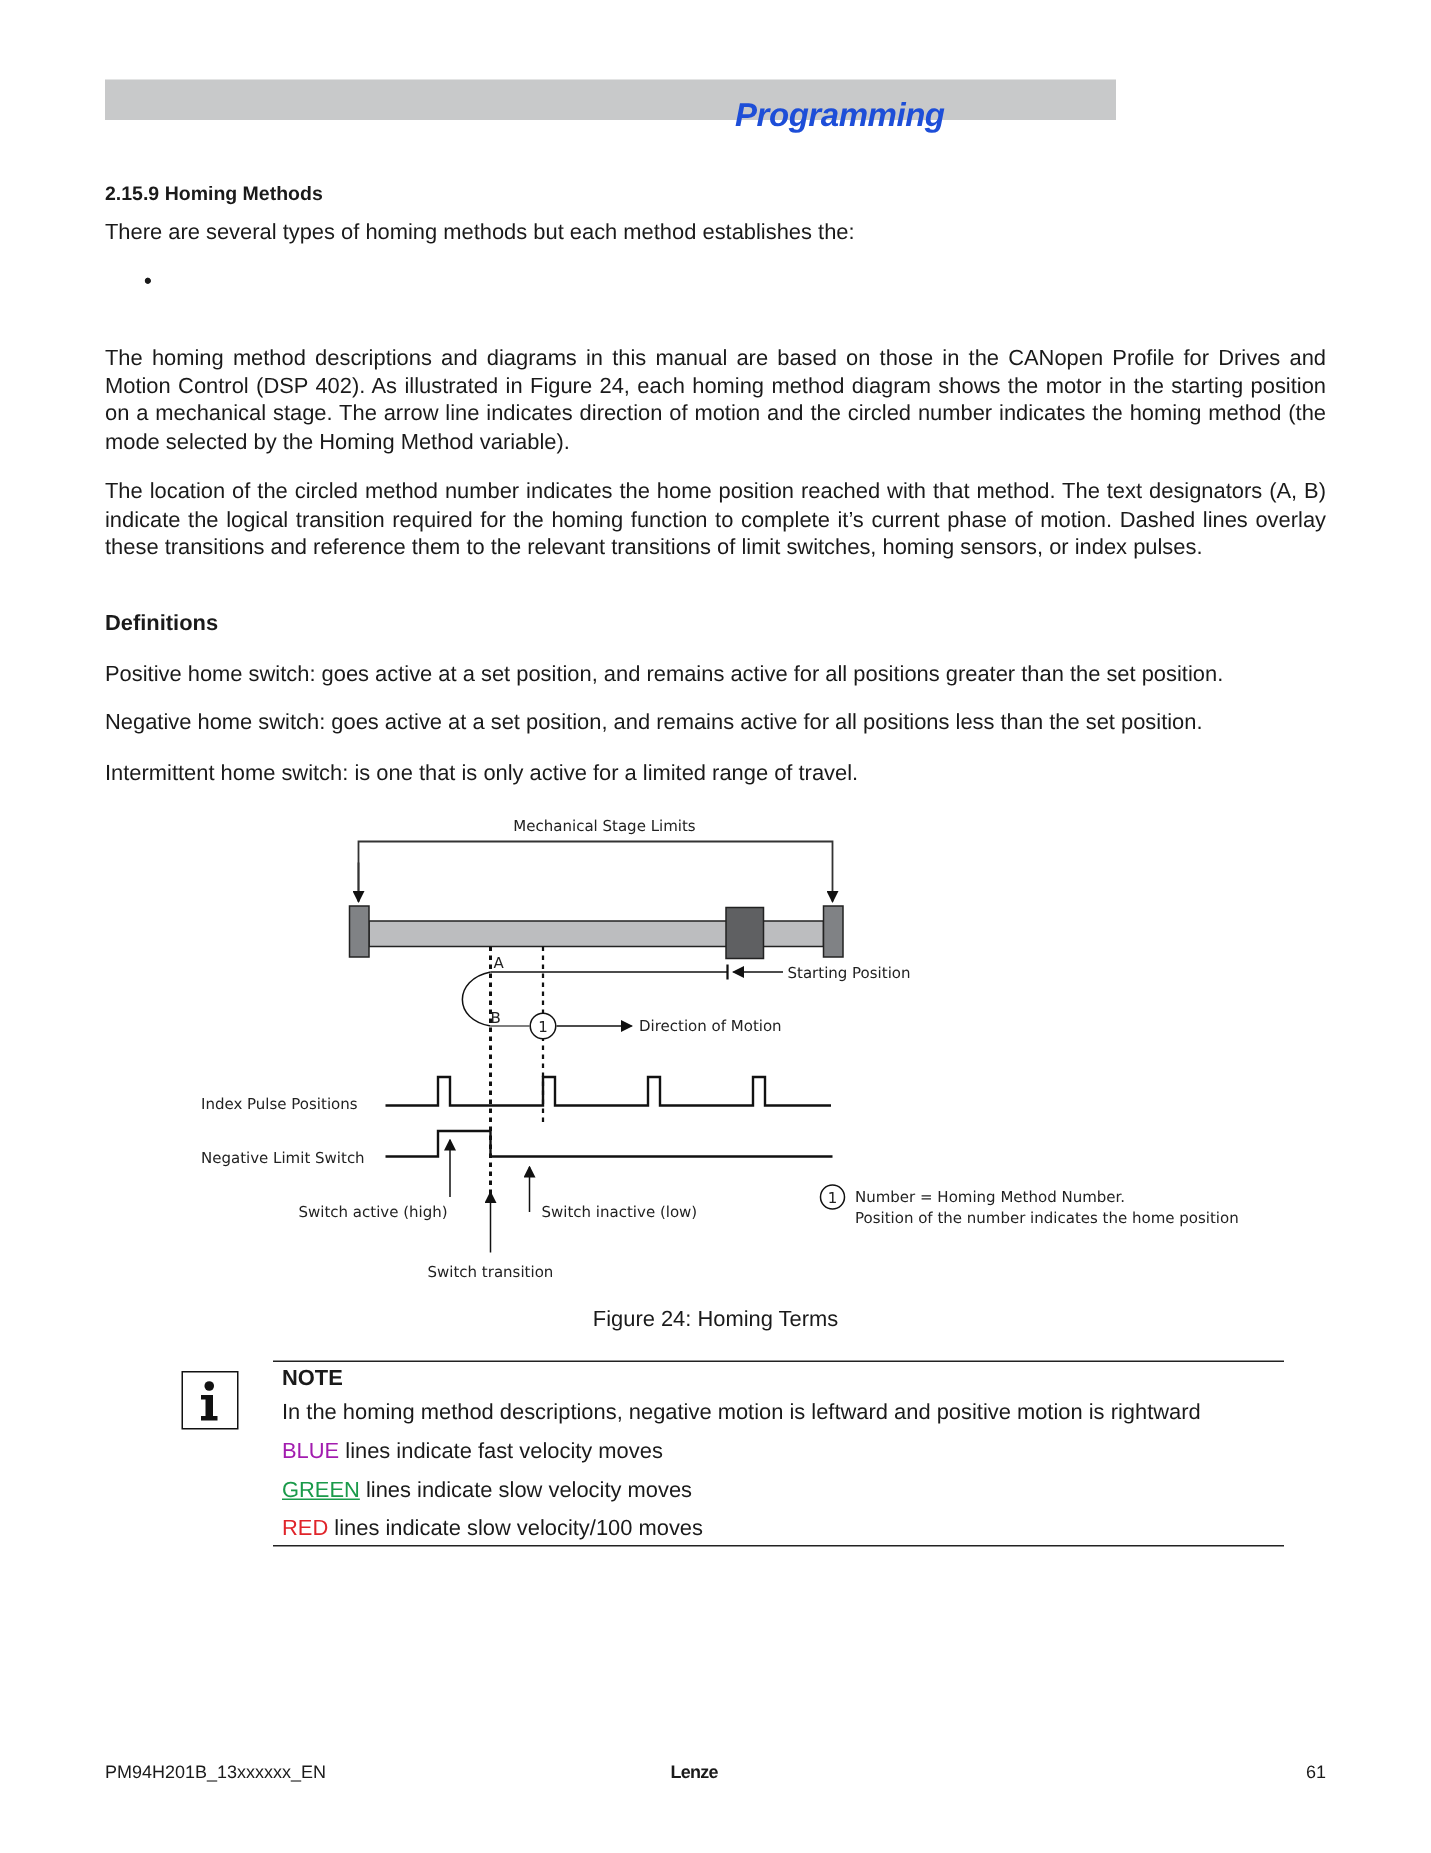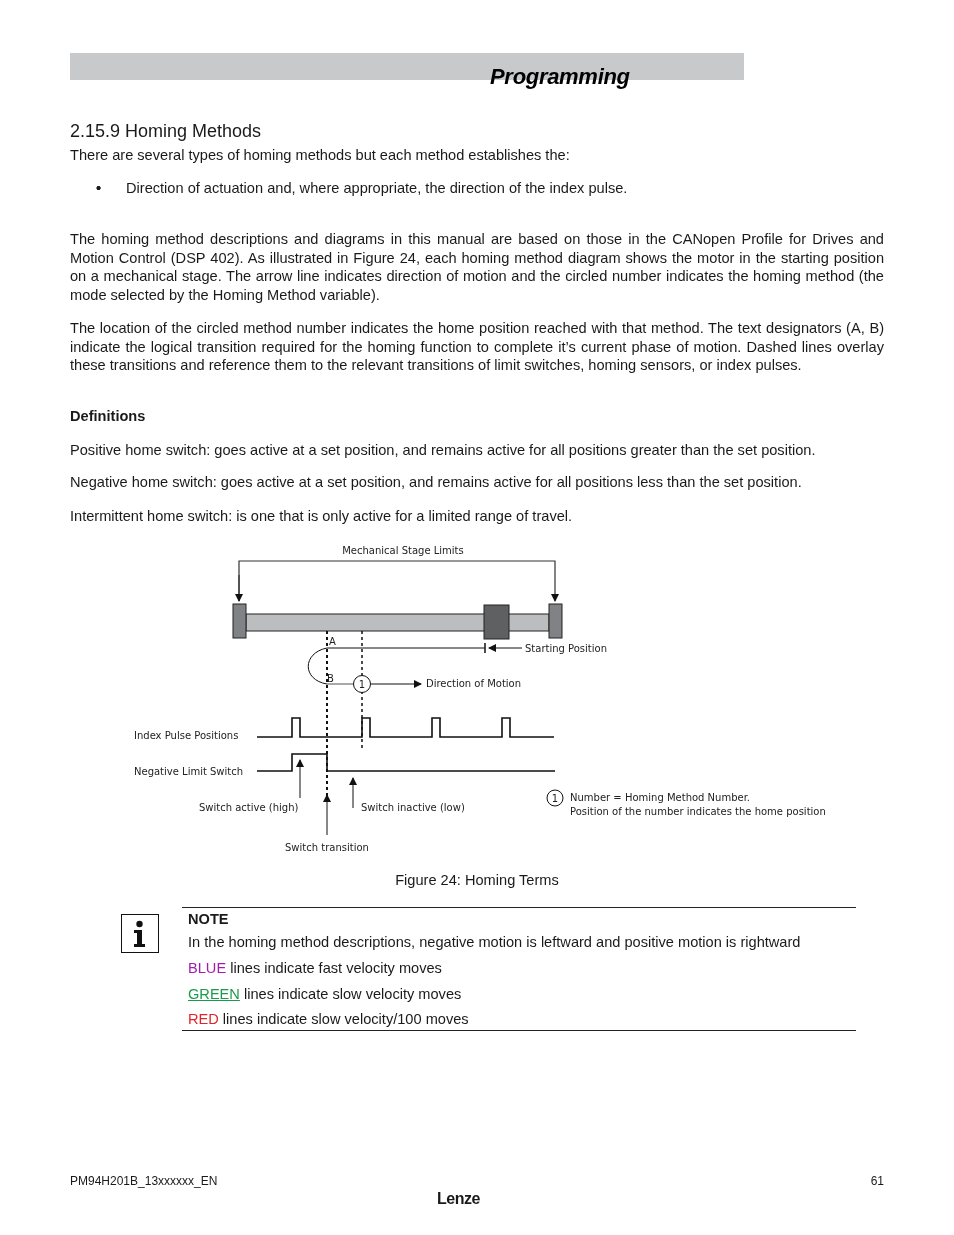--- a/index.html
+++ b/index.html
@@ -1,51 +1,51 @@
 <!DOCTYPE html>
 <html><head>
 <meta charset="utf-8">
 <style>
   html, body { margin: 0; padding: 0; background: #ffffff; }
   body { width: 954px; height: 1235px; position: relative; overflow: hidden;
          font-family: "Liberation Sans", sans-serif; color: #1a1a1a; }
   .header-bar { position: absolute; left: 70px; top: 53px; width: 674px; height: 27px; background: #c8c9ca; }
-  .header-title { position: absolute; left: 490px; top: 64px; font-size: 22px; font-weight: bold; font-style: italic; color: #000000; letter-spacing: -0.3px; }
-  .section-heading { position: absolute; left: 70px; top: 121px; font-size: 18px; font-weight: normal; }
+  .header-title { position: absolute; left: 490px; top: 64px; font-size: 22px; font-weight: bold; font-style: italic; color: #1d4ed8; letter-spacing: -0.3px; }
+  .section-heading { position: absolute; left: 70px; top: 121px; font-size: 13px; font-weight: bold; }
   .para { position: absolute; left: 70px; width: 814px; font-size: 14.6px; line-height: 18.7px; text-align: justify; }
   .bullets { position: absolute; left: 70px; top: 179px; width: 814px; margin: 0; padding: 0; list-style: none; font-size: 14.6px; line-height: 18px; }
   .bullets li { position: relative; padding-left: 56px; }
   .bullets li .dot { position: absolute; left: 26px; top: 0; }
   .subheading { position: absolute; left: 70px; top: 408px; font-size: 14.6px; font-weight: bold; }
   .diagram { position: absolute; left: 0; top: 0; }
   .diagram text { font-family: "DejaVu Sans", sans-serif; font-size: 10px; fill: #222; }
   .fig-caption { position: absolute; left: 0; width: 954px; top: 872px; text-align: center; font-size: 14.6px; }
   .note-icon { position: absolute; left: 121px; top: 914px; width: 38px; height: 39px; border: 1.5px solid #111; box-sizing: border-box; }
   .note-box { position: absolute; left: 182px; top: 907px; width: 674px; height: 124px; border-top: 1.2px solid #222; border-bottom: 1.2px solid #222; box-sizing: border-box; }
   .note-title { position: absolute; left: 188px; top: 911px; font-size: 14.6px; font-weight: bold; }
   .note-line { position: absolute; left: 188px; font-size: 14.6px; }
   .c-blue { color: #a21caf; }
   .c-green { color: #1a9a4a; text-decoration: underline; }
   .c-red { color: #e0242a; }
   .footer-left { position: absolute; left: 70px; top: 1174px; font-size: 12px; }
-  .footer-center { position: absolute; left: 437px; top: 1174px; font-size: 16px; font-weight: bold; letter-spacing: -0.5px; margin-top: 16px; }
+  .footer-center { position: absolute; left: 447px; top: 1174px; font-size: 12px; font-weight: bold; letter-spacing: -0.5px; }
   .footer-right { position: absolute; right: 70px; top: 1174px; font-size: 12px; }
 </style>
 </head>
 <body>
 
 <div class="header-bar"></div>
 <div class="header-title">Programming</div>
 
 <div class="section-heading">2.15.9  Homing Methods</div>
 <div class="para" style="top:146px;">There are several types of homing methods but each method establishes the:</div>
 
 <ul class="bullets">
   <li><span class="dot">•</span></li>
-  <li><span class="dot">•</span><span>Direction of actuation and, where appropriate, the direction of the index pulse.</span></li>
+  <li><span class="dot">•</span></li>
 </ul>
 
 <div class="para" style="top:230px;">The homing method descriptions and diagrams in this manual are based on those in the CANopen Profile for Drives and Motion Control (DSP 402). As illustrated in Figure 24, each homing method diagram shows the motor in the starting position on a mechanical stage. The arrow line indicates direction of motion and the circled number indicates the homing method (the mode selected by the Homing Method variable).</div>
 <div class="para" style="top:319px;">The location of the circled method number indicates the home position reached with that method. The text designators (A, B) indicate the logical transition required for the homing function to complete it’s current phase of motion. Dashed lines overlay these transitions and reference them to the relevant transitions of limit switches, homing sensors, or index pulses.</div>
 
 <div class="subheading">Definitions</div>
 <div class="para" style="top:441px;">Positive home switch: goes active at a set position, and remains active for all positions greater than the set position.</div>
 <div class="para" style="top:473px;">Negative home switch: goes active at a set position, and remains active for all positions less than the set position.</div>
 <div class="para" style="top:507px;">Intermittent home switch: is one that is only active for a limited range of travel.</div>
 

